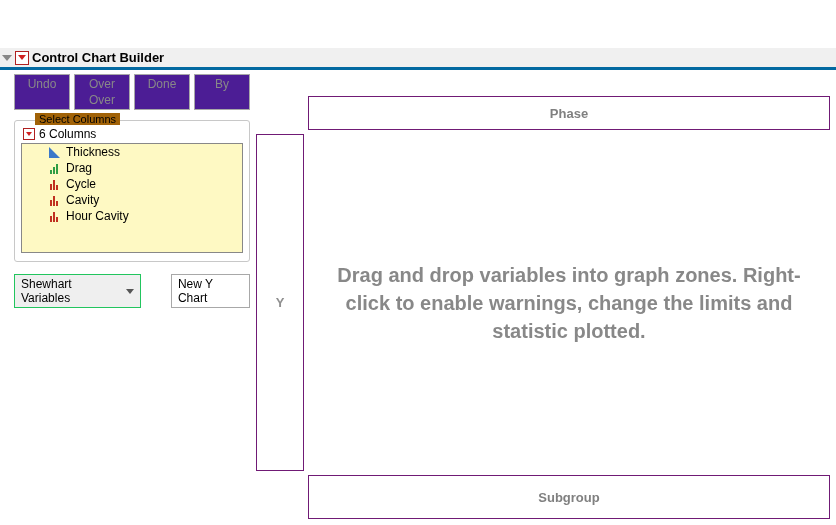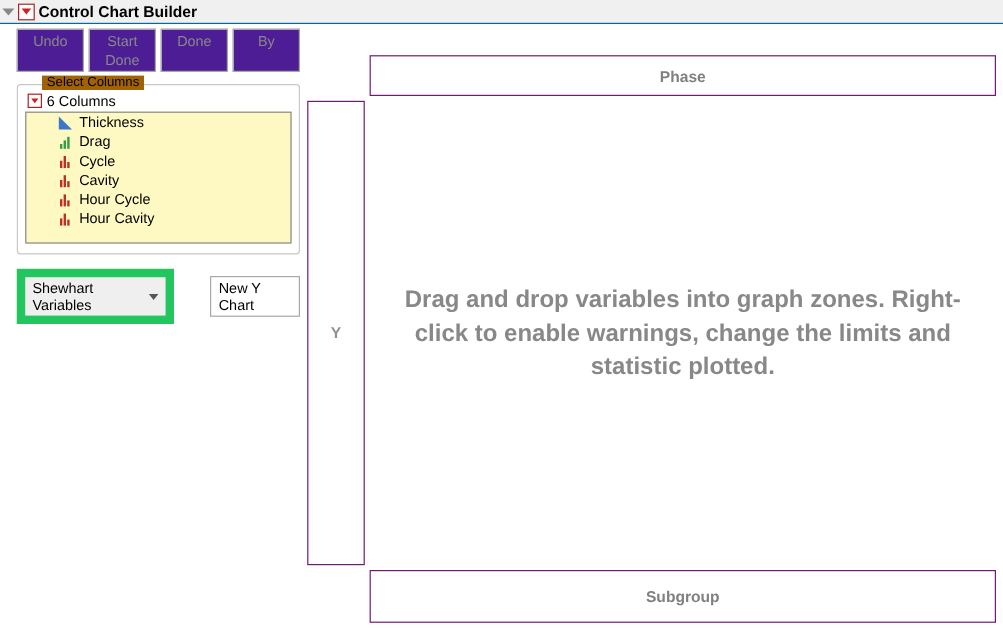--- a/index.html
+++ b/index.html
@@ -13,23 +13,24 @@
   .root {
     width: 836px;
     height: 525px;
     display: flex;
     flex-direction: column;
   }
   .titlebar {
     display: flex;
     align-items: center;
     background: #f0f0f0;
-    border-bottom: 1px solid #0369a1;
+    border-bottom: 3px solid #0369a1;
     padding: 2px 4px;
     gap: 3px;
+    margin-top: 48px;
   }
   .disclosure {
     width: 0; height: 0;
     border-top: 5px solid transparent;
     border-bottom: 5px solid transparent;
     border-left: 6px solid #888;
     transform: rotate(90deg);
     margin-right: 2px;
   }
   .titlebar-icon {
@@ -131,21 +132,21 @@
   .ico-ord span{display:block;width:2px;background:#2f9e44;}
   .ico-ord .b1{height:4px}.ico-ord .b2{height:7px}.ico-ord .b3{height:10px}
   .ico-nom { display:inline-flex; gap:1px; align-items:flex-end;}
   .ico-nom span{display:block;width:2px;background:#c03020;}
   .ico-nom .b1{height:6px}.ico-nom .b2{height:10px}.ico-nom .b3{height:5px}
   .below-row {
     display:flex; gap:14px; align-items:center;
     margin-top: 12px;
   }
   .select {
-    border:7px solid #22c55e;
+    border:1px solid #22c55e;
     background:#efefef;
     padding:2px 6px;
     display:flex;align-items:center;gap:6px;
     font-size:12px;
     cursor:pointer;
   }
   .select .caret{
     width:0;height:0;border-left:4px solid transparent;border-right:4px solid transparent;border-top:5px solid #555;
   }
   .new-chart-btn {
@@ -198,21 +199,21 @@
       </div>
     <div class="title">Control Chart Builder</div>
   </div>
 
   <div class="body">
 
     <div class="left">
 
       <div class="toolbar">
         <div class="btn">Undo</div>
-        <div class="btn">Start Done</div>
+        <div class="btn">Over Over</div>
         <div class="btn">Done</div>
         <div class="btn">By</div>
       </div>
 
       <div class="fieldset">
         <div class="legend">Select Columns</div>
 
         <div class="cols-header">
           <div class="mini-tri-box">
               <div class="tri"></div>
@@ -258,30 +259,20 @@
             <span>Cavity</span>
           </div>
           <div class="col-item">
             <span class="ico">
                 <span class="ico-nom">
                   <span class="b1"></span>
                   <span class="b2"></span>
                   <span class="b3"></span>
                 </span>
               </span>
-            <span>Hour Cycle</span>
-          </div>
-          <div class="col-item">
-            <span class="ico">
-                <span class="ico-nom">
-                  <span class="b1"></span>
-                  <span class="b2"></span>
-                  <span class="b3"></span>
-                </span>
-              </span>
             <span>Hour Cavity</span>
           </div>
         </div>
       </div>
 
       <div class="below-row">
         <div class="select">
           <span>Shewhart Variables</span>
           <span class="caret"></span>
         </div>

